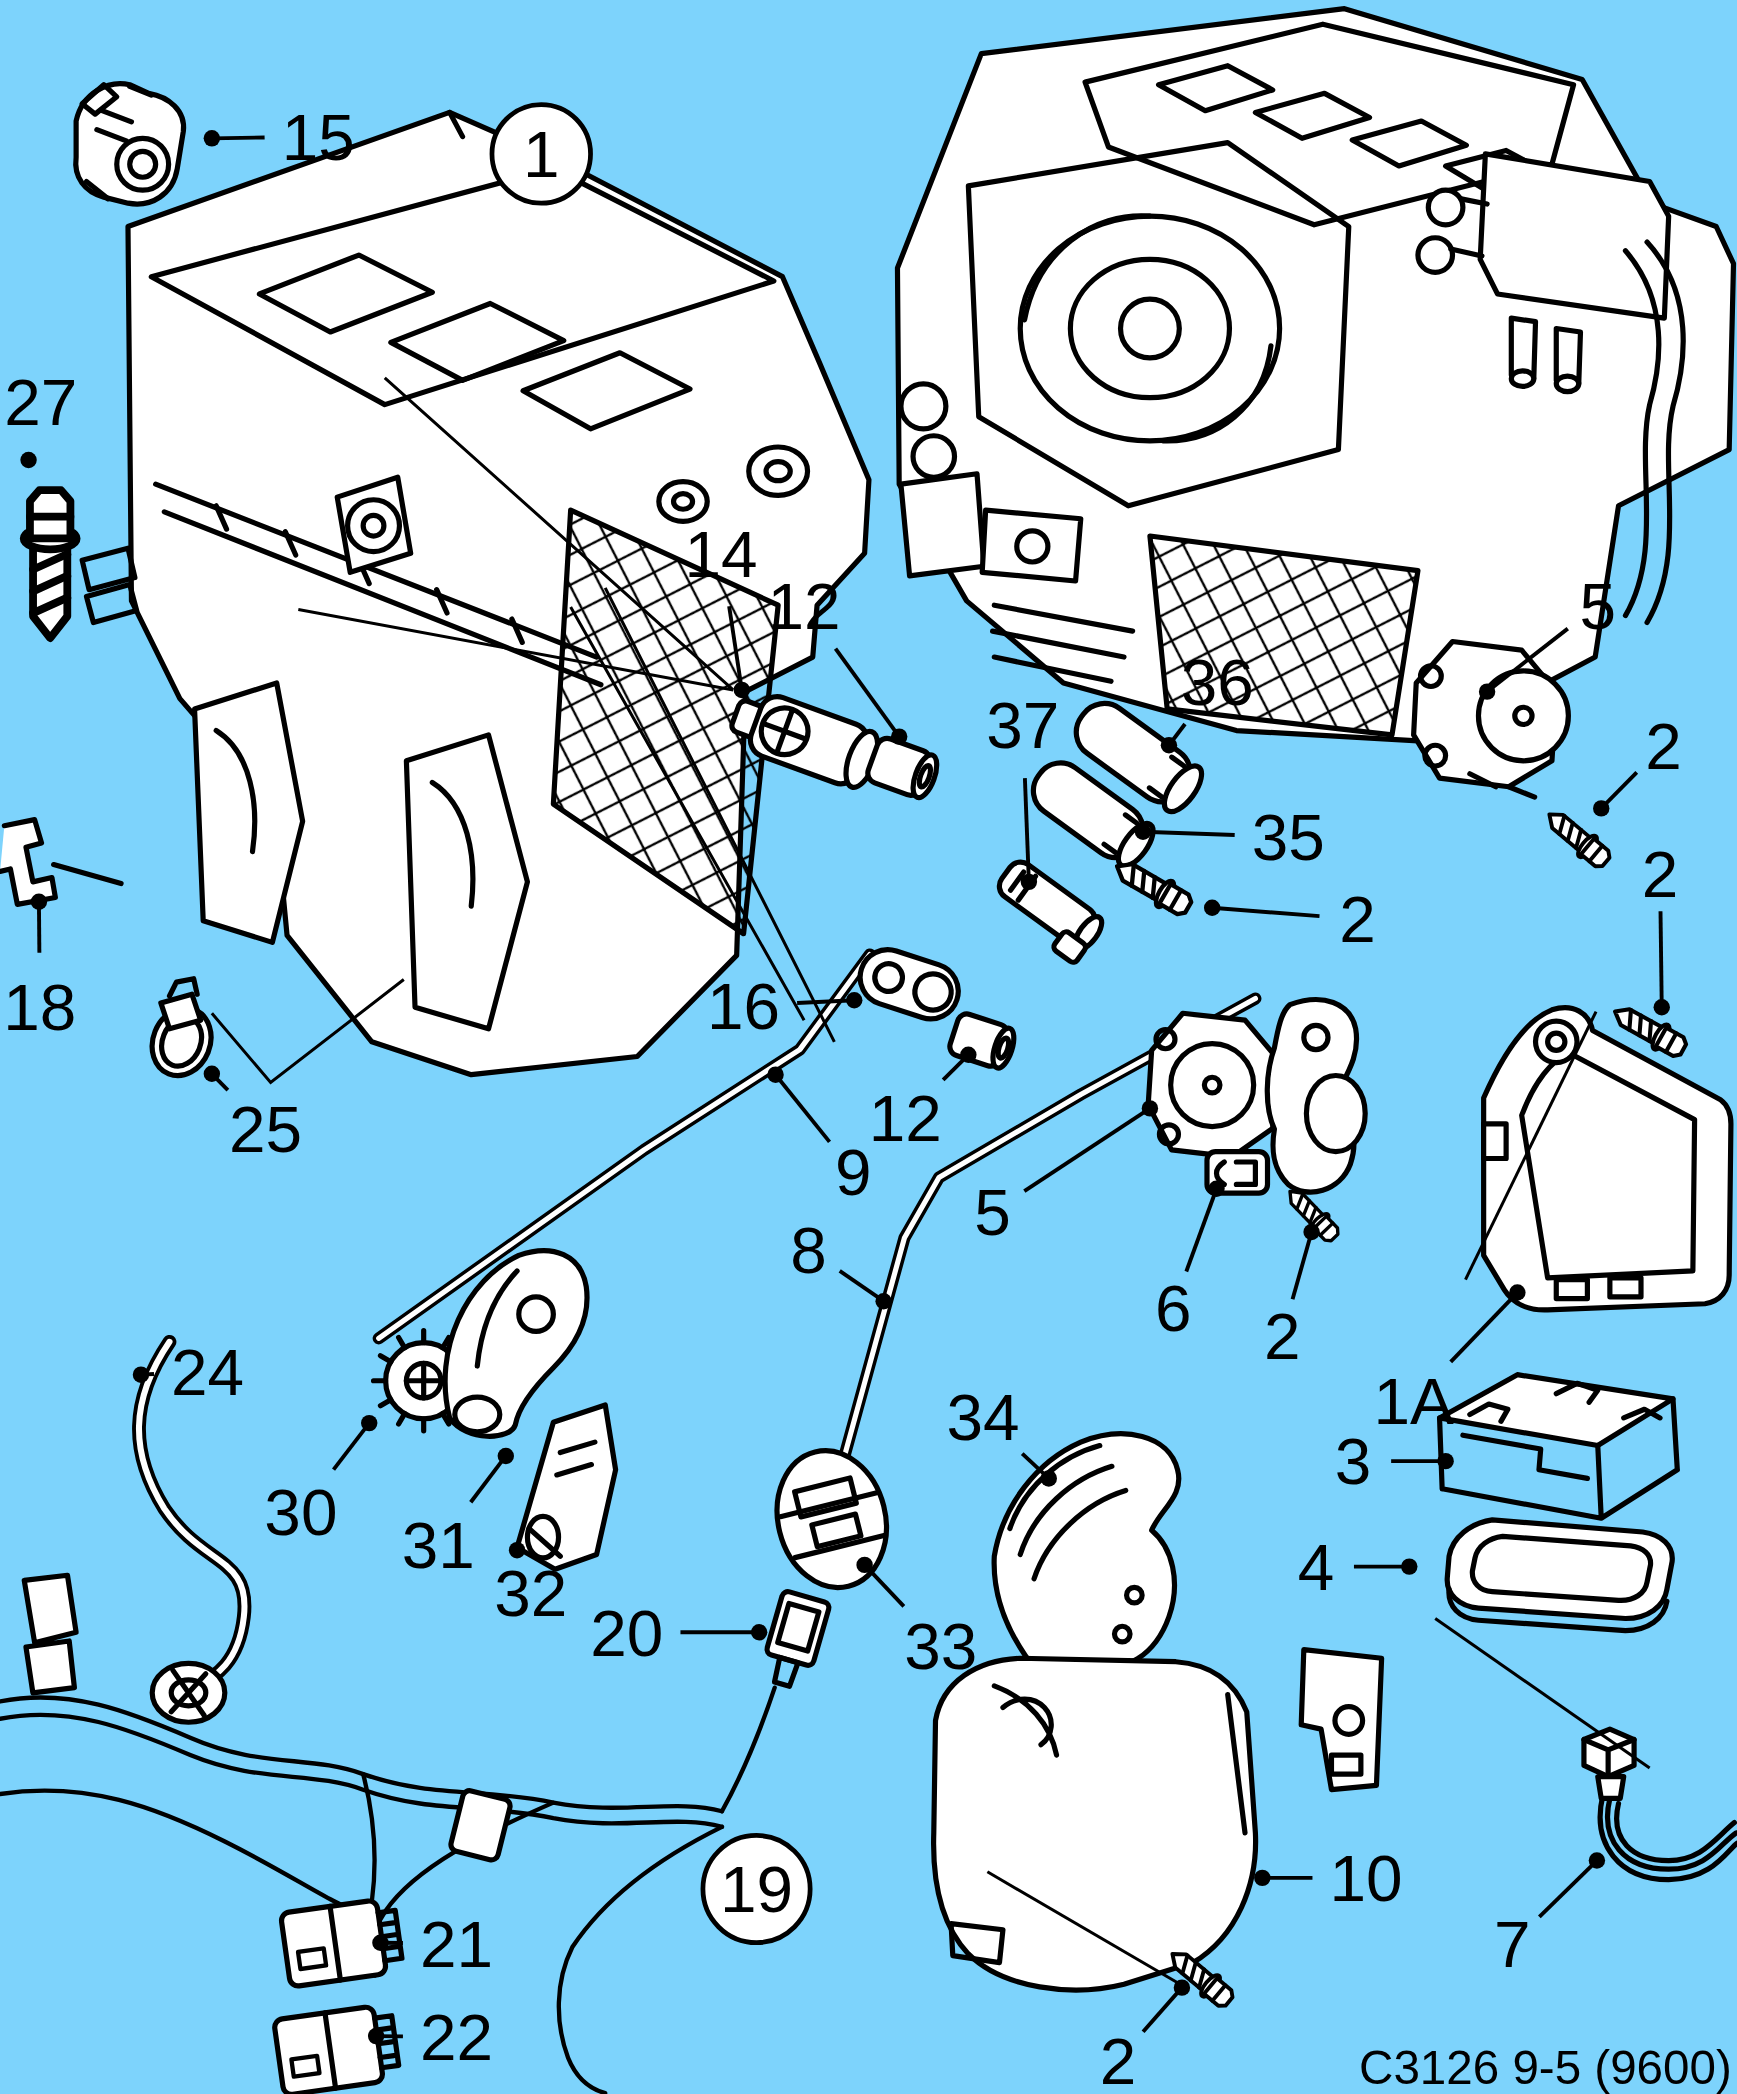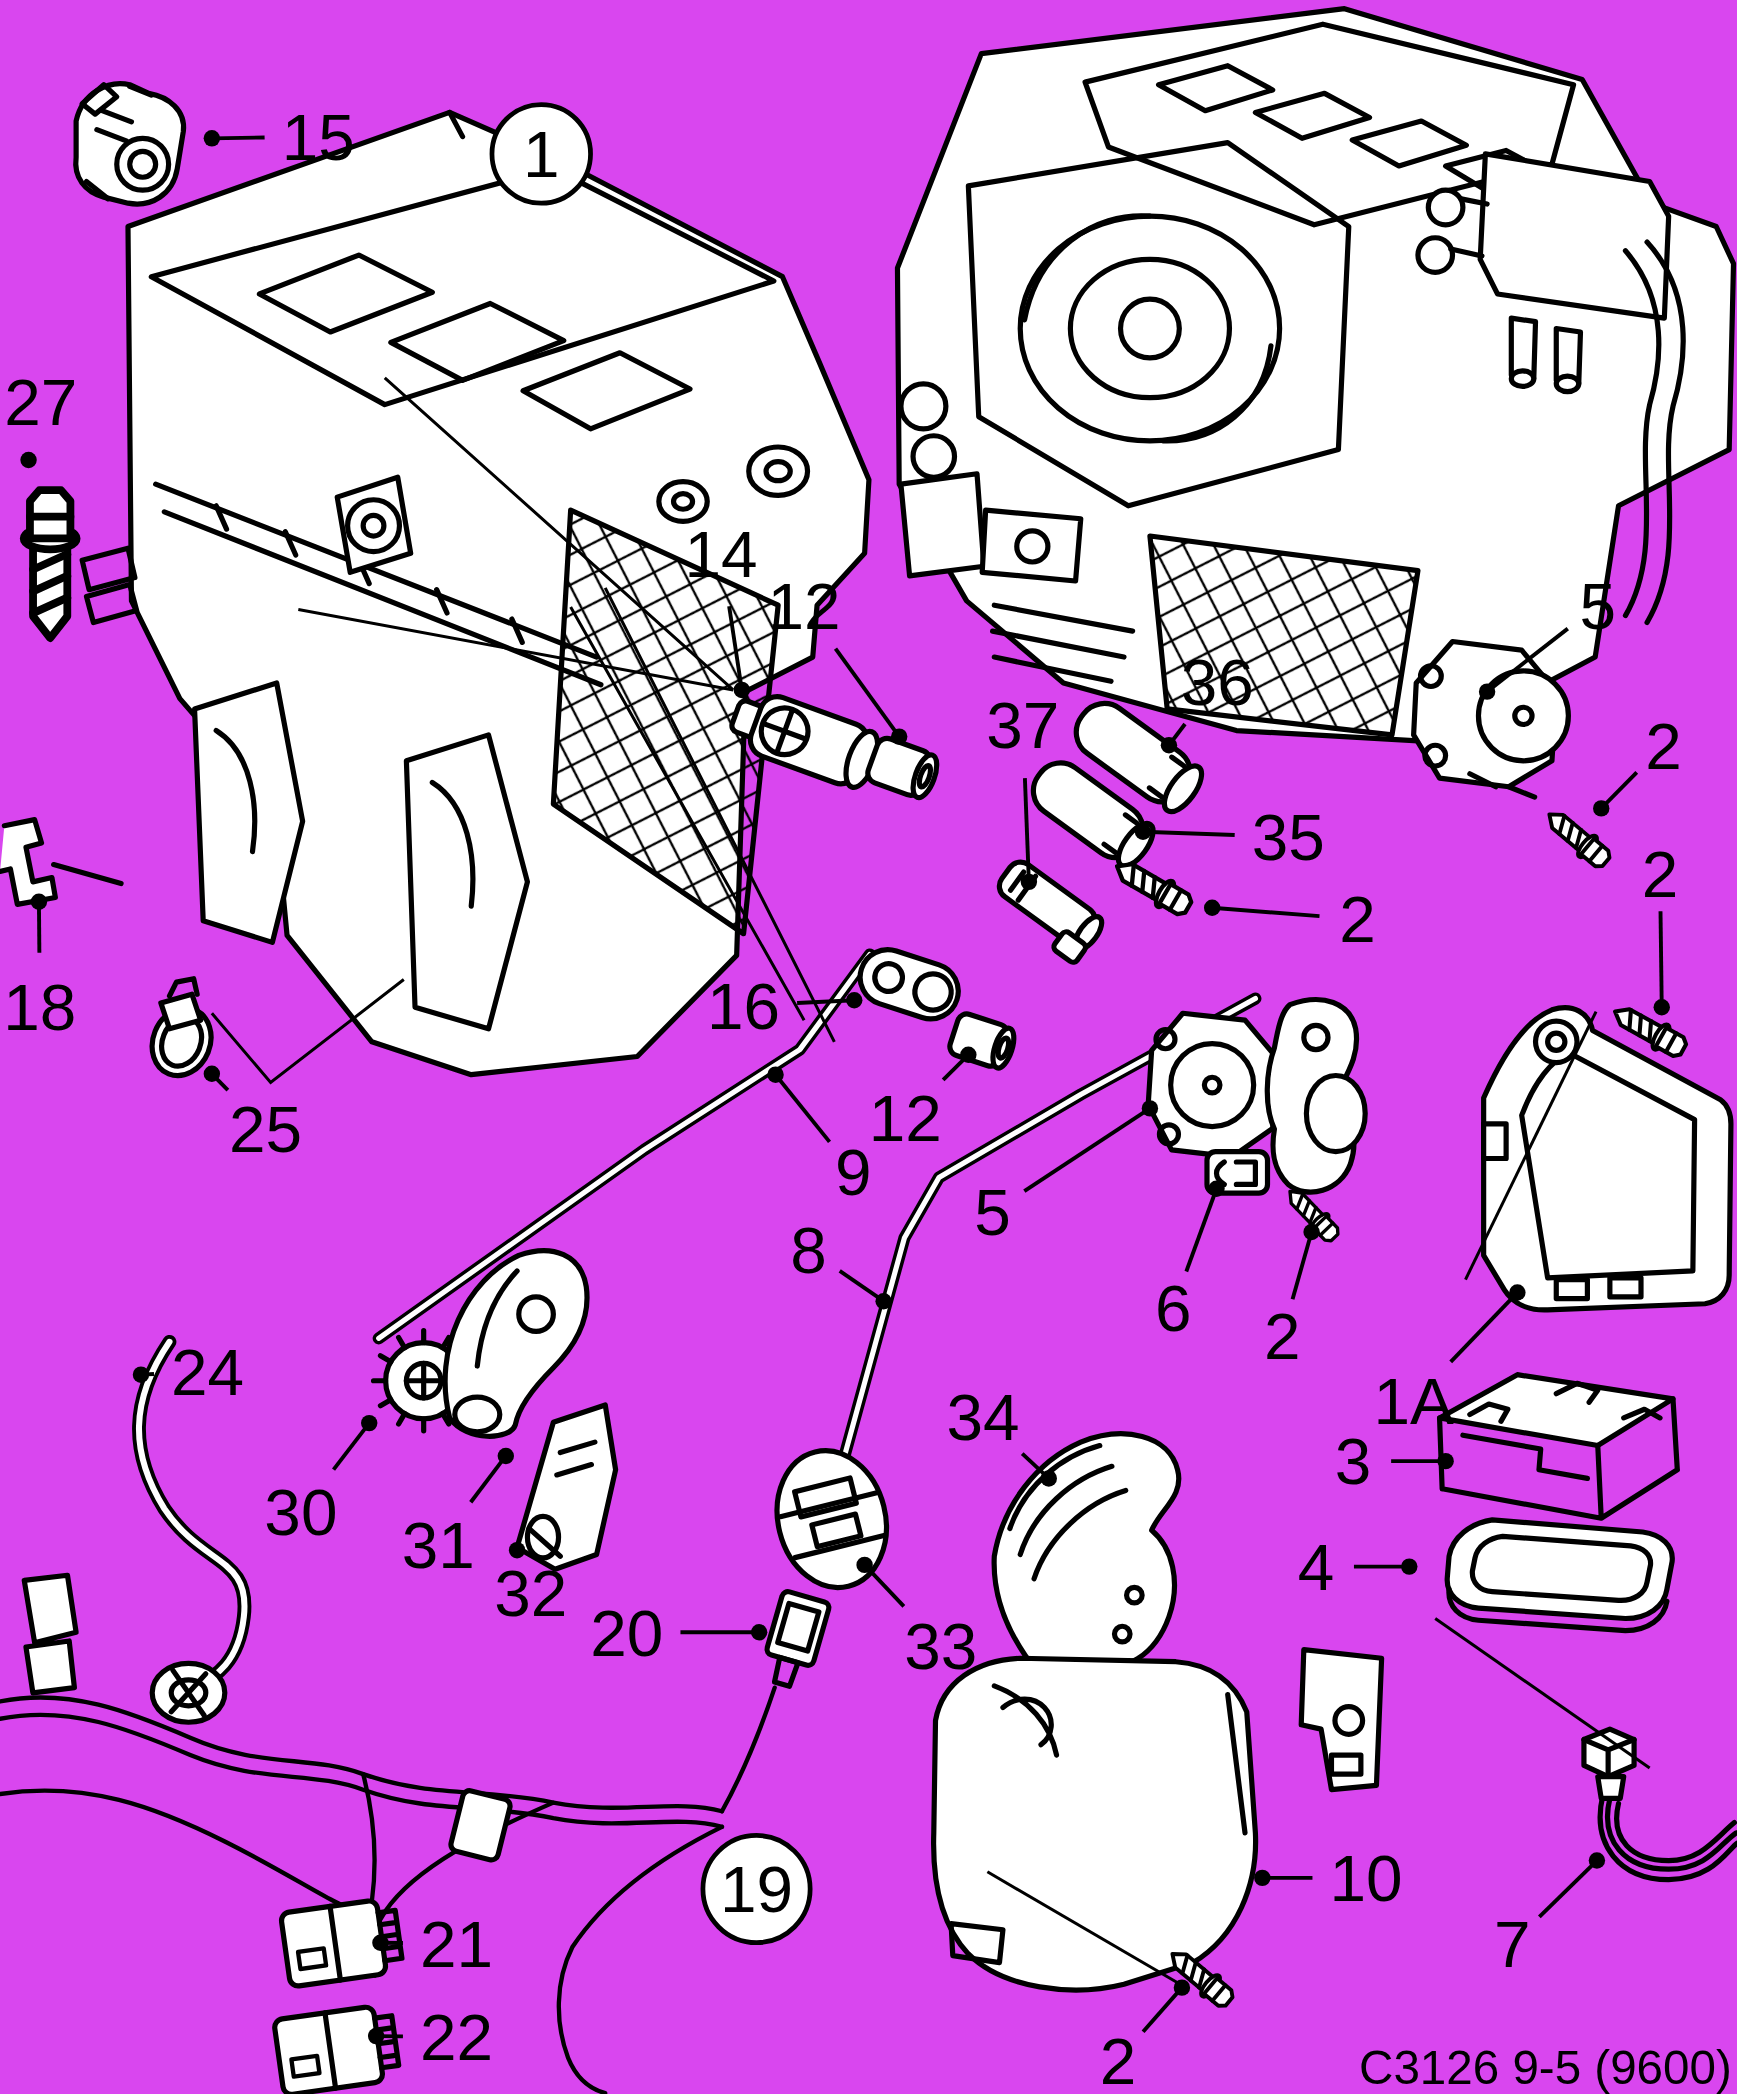--- a/index.html
+++ b/index.html
@@ -1,16 +1,16 @@
 <!DOCTYPE html>
 <html style="font-size:14px"><head>
 <meta charset="utf-8">
 <style>
   html,body{margin:0;padding:0;background:#ffffff;}
-  .page{position:relative;width:1737px;height:2094px;background:#d946ef;overflow:hidden;
+  .page{position:relative;width:1737px;height:2094px;background:#7dd3fc;overflow:hidden;
         font-family:"Liberation Sans","DejaVu Sans",sans-serif;}
   svg{position:absolute;left:0;top:0;width:1737px;height:2094px;}
   .callout-text{font-family:"Liberation Sans","DejaVu Sans",sans-serif;
                 font-size:76px;fill:#000;}
   .caption-text{font-family:"Liberation Sans","DejaVu Sans",sans-serif;
                 font-size:55px;fill:#000;}
 </style>
 </head>
 <body>
 

